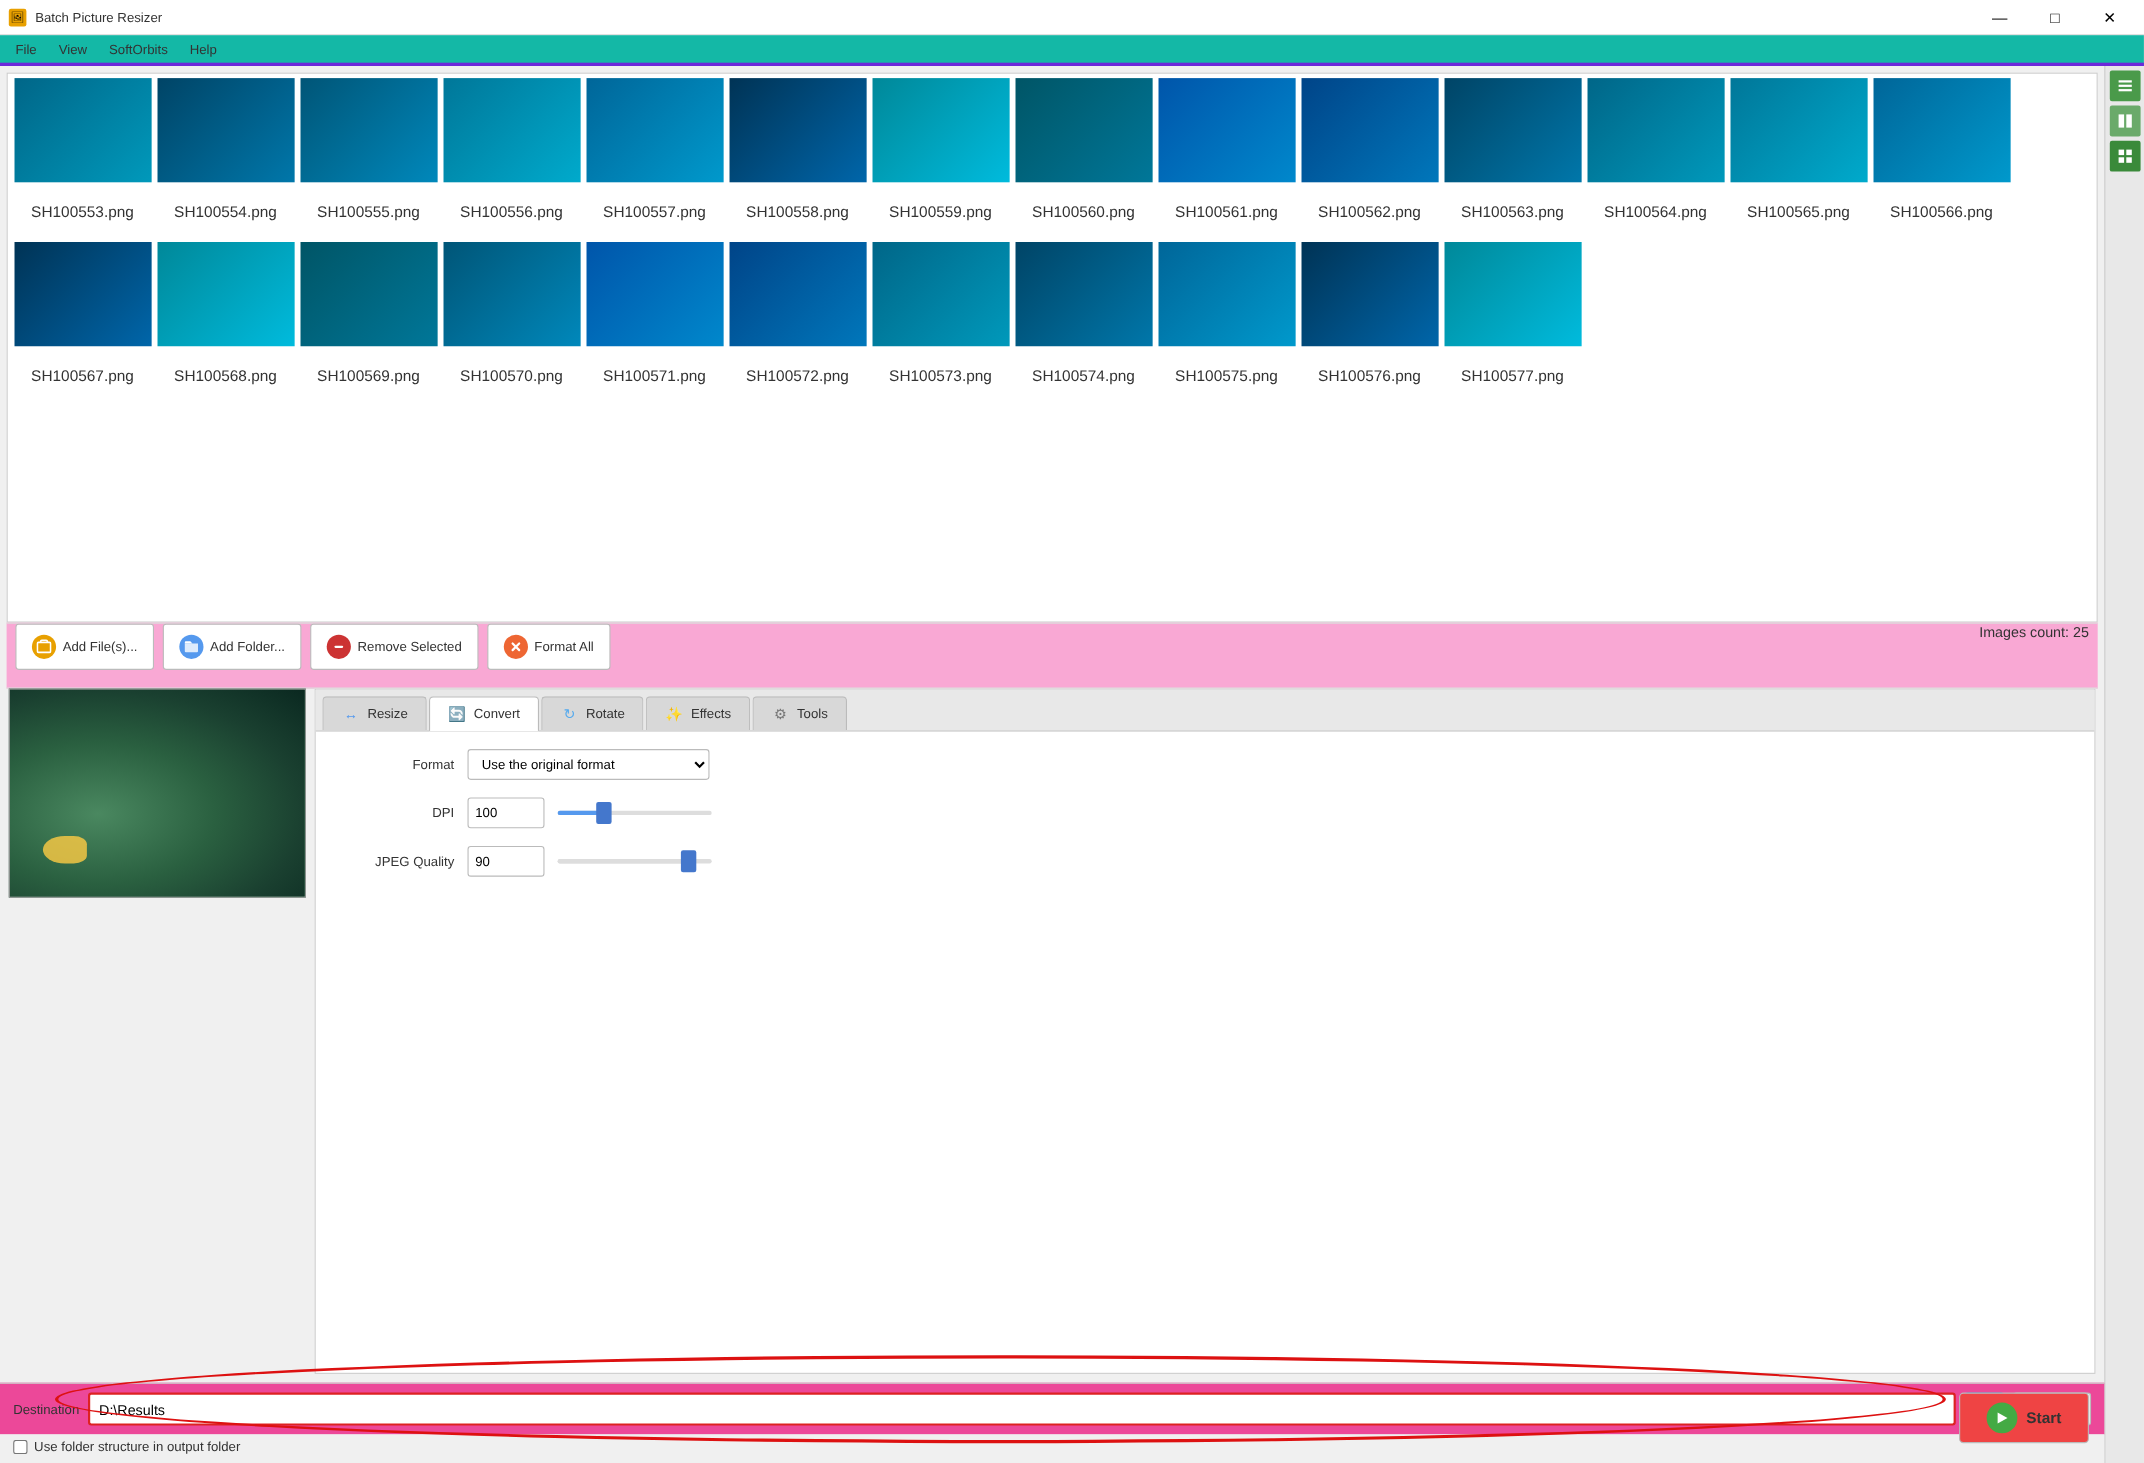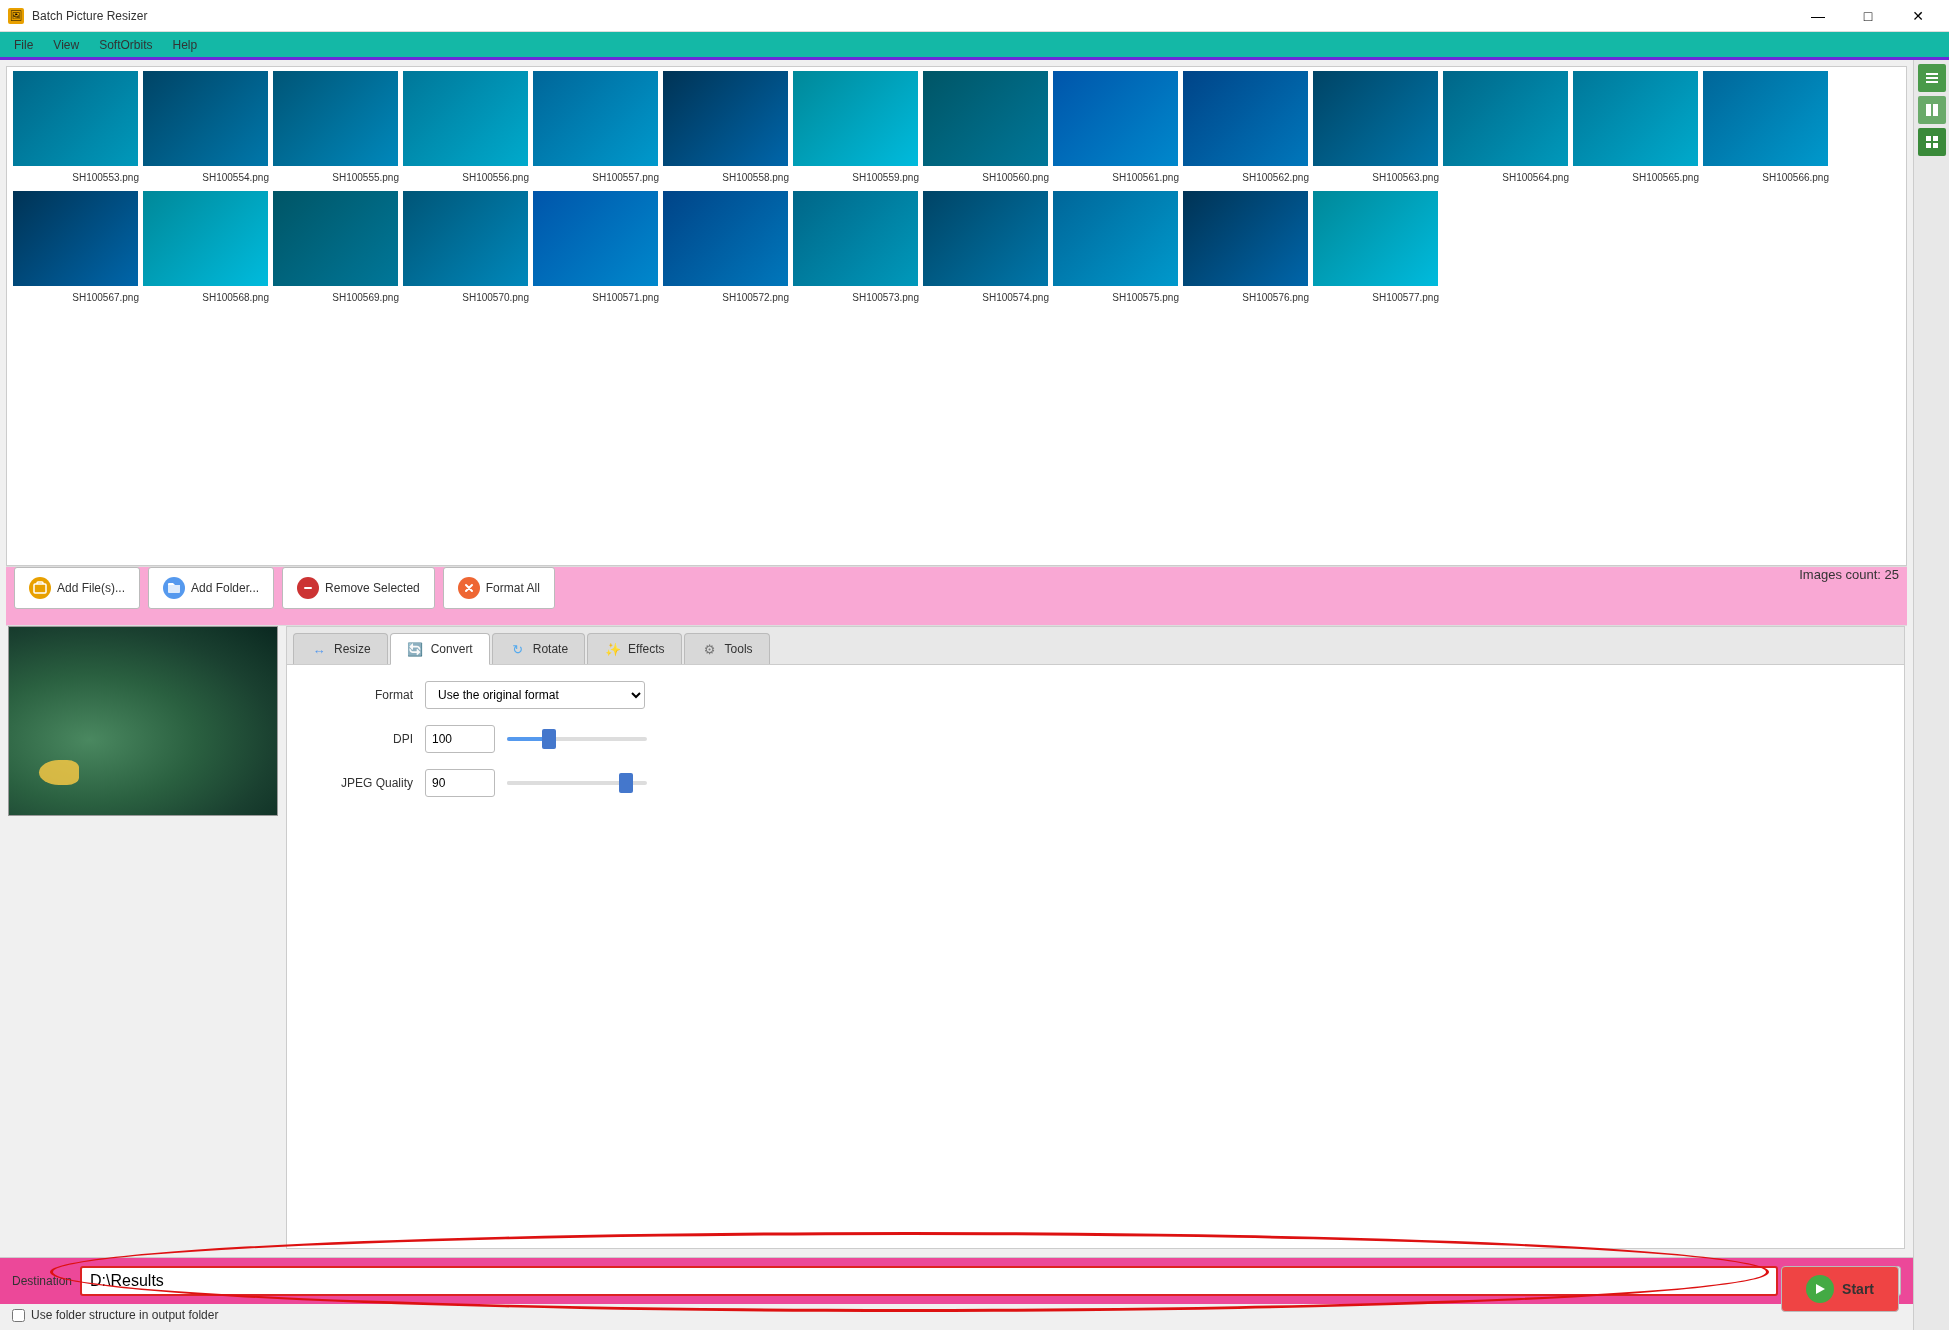--- a/index.html
+++ b/index.html
@@ -69,24 +69,24 @@
     
     .thumb-img-inner {
       width: 100%;
       height: 100%;
       display: flex;
       align-items: center;
       justify-content: center;
     }
     
     .thumb-label {
-      font-size: 10px;
+      font-size: 14px;
       color: #333;
-      text-align: right;
-      padding: 6px 0;
+      text-align: center;
+      padding: 18px 0;
       width: 100%;
       overflow: hidden;
       text-overflow: ellipsis;
       white-space: nowrap;
     }
     
     
     .toolbar {
       background: #f9a8d4;
       height: 60px;
@@ -658,21 +658,21 @@
                   <div class="slider-thumb slider-thumb-jpeg"></div>
                 </div>
               </div>
             </div>
           </div>
         </div>
       </div>
 
       <div style="display:flex; align-items:center; gap:8px; padding: 8px 12px; background:#ec4899; border-top:1px solid #ccc; margin: 0 0 0 0;">
         <span style="font-size:12px;color:#333;white-space:nowrap;">Destination</span>
-        <input type="text" value="D:\Results" style="flex: 1 1 0%; height: 30px; border: 2px solid rgb(221, 34, 34); border-radius: 3px; padding: 0px 8px; font-size: 16px; background: rgb(255, 255, 255);">
+        <input type="text" value="D:\Results" style="flex: 1 1 0%; height: 30px; border: 2px solid rgb(221, 34, 34); border-radius: 3px; padding: 0px 8px; font-size: 13px; background: rgb(255, 255, 255);">
         <button style="width:36px;height:30px;background:#5599ee;border:1px solid #3377cc;border-radius:3px;cursor:pointer;display:flex;align-items:center;justify-content:center;color:white;">
           <span>📂</span>
         </button>
         <button class="options-btn">Options</button>
       </div>
 
       <div style="display:flex; align-items:center; gap:6px; padding: 4px 12px 8px 12px; background:#f0f0f0;">
         <input type="checkbox" id="folderCb" style="">
         <label for="folderCb" style="font-size:12px;color:#333;cursor:pointer;">Use folder structure in output folder</label>
       </div>

